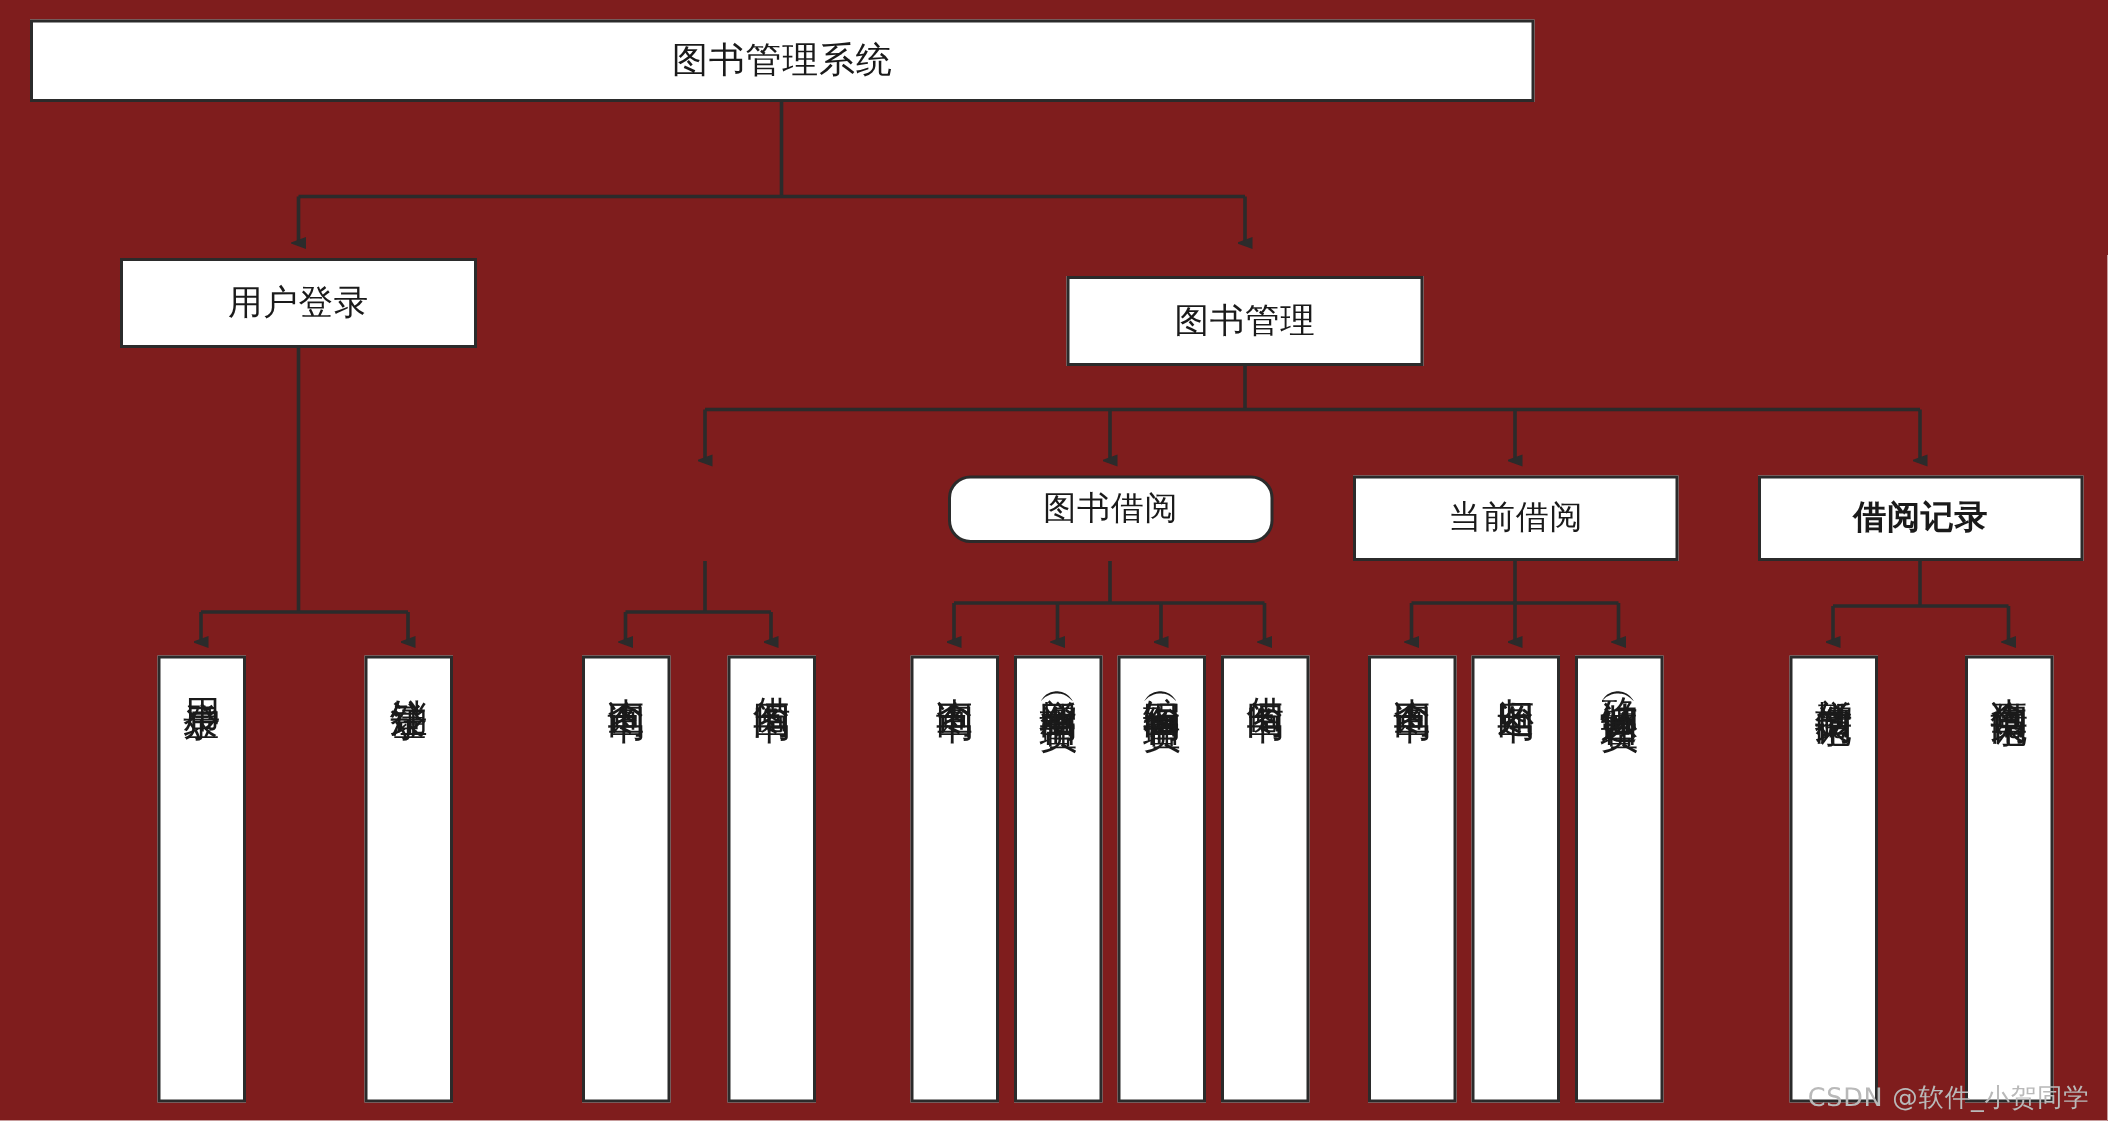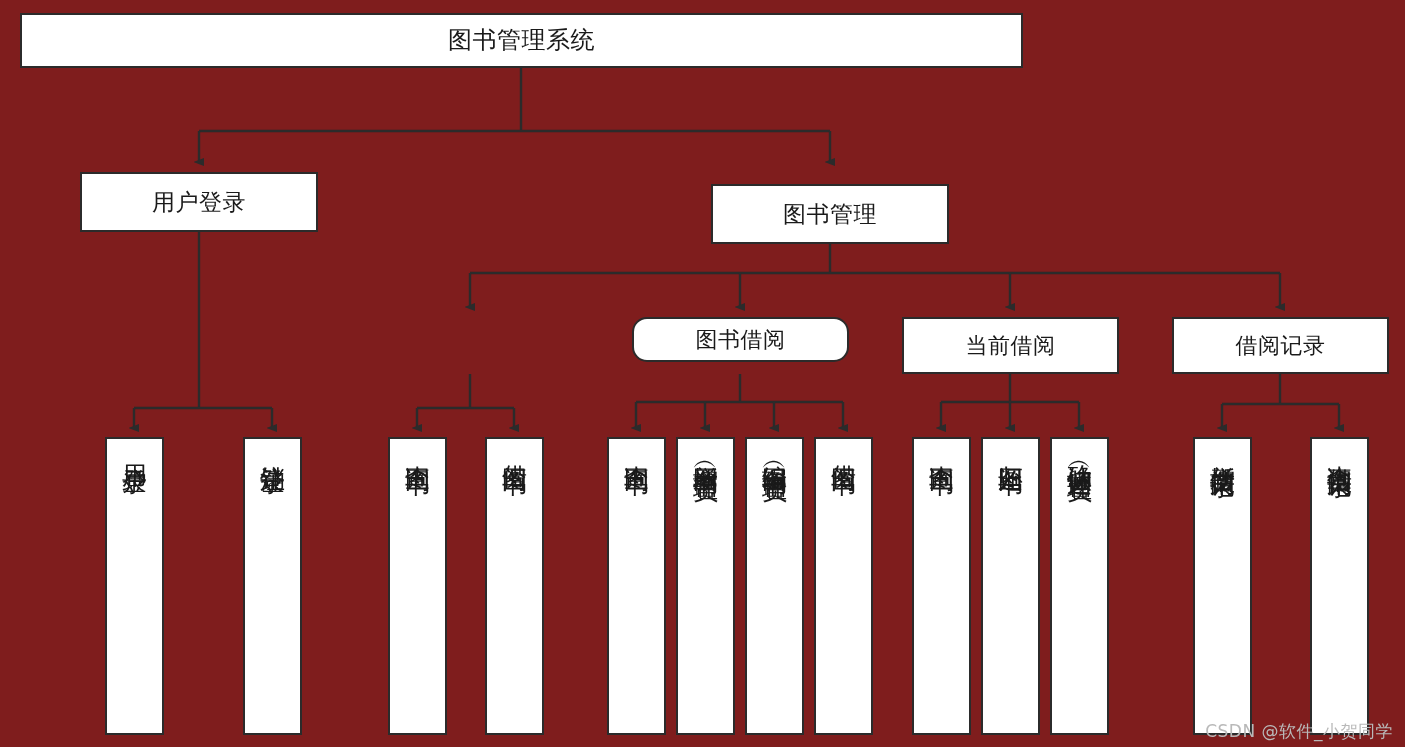--- a/index.html
+++ b/index.html
@@ -143,21 +143,21 @@
 
 
   <div class="node horiz lvl2" style="left:632px;top:317px;width:217px;height:45px;border-radius:15px;">
     <span class="lbl">图书借阅</span>
   </div>
 
   <div class="node horiz lvl2" style="left:902px;top:317px;width:217px;height:57px;">
     <span class="lbl">当前借阅</span>
   </div>
 
-  <div class="node horiz lvl2" style="left:1172px;top:317px;width:217px;height:57px;">
+  <div class="node horiz lvl2" style="left:1172px;top:317px;width:217px;height:57px;font-weight:bold;">
     <span class="lbl">借阅记录</span>
   </div>
 
   <div class="node vert" style="left:105px;top:437px;width:59px;height:298px;">
     <span class="lbl">用户登录</span>
   </div>
 
   <div class="node vert" style="left:243px;top:437px;width:59px;height:298px;">
     <span class="lbl">注销登录</span>
   </div>

